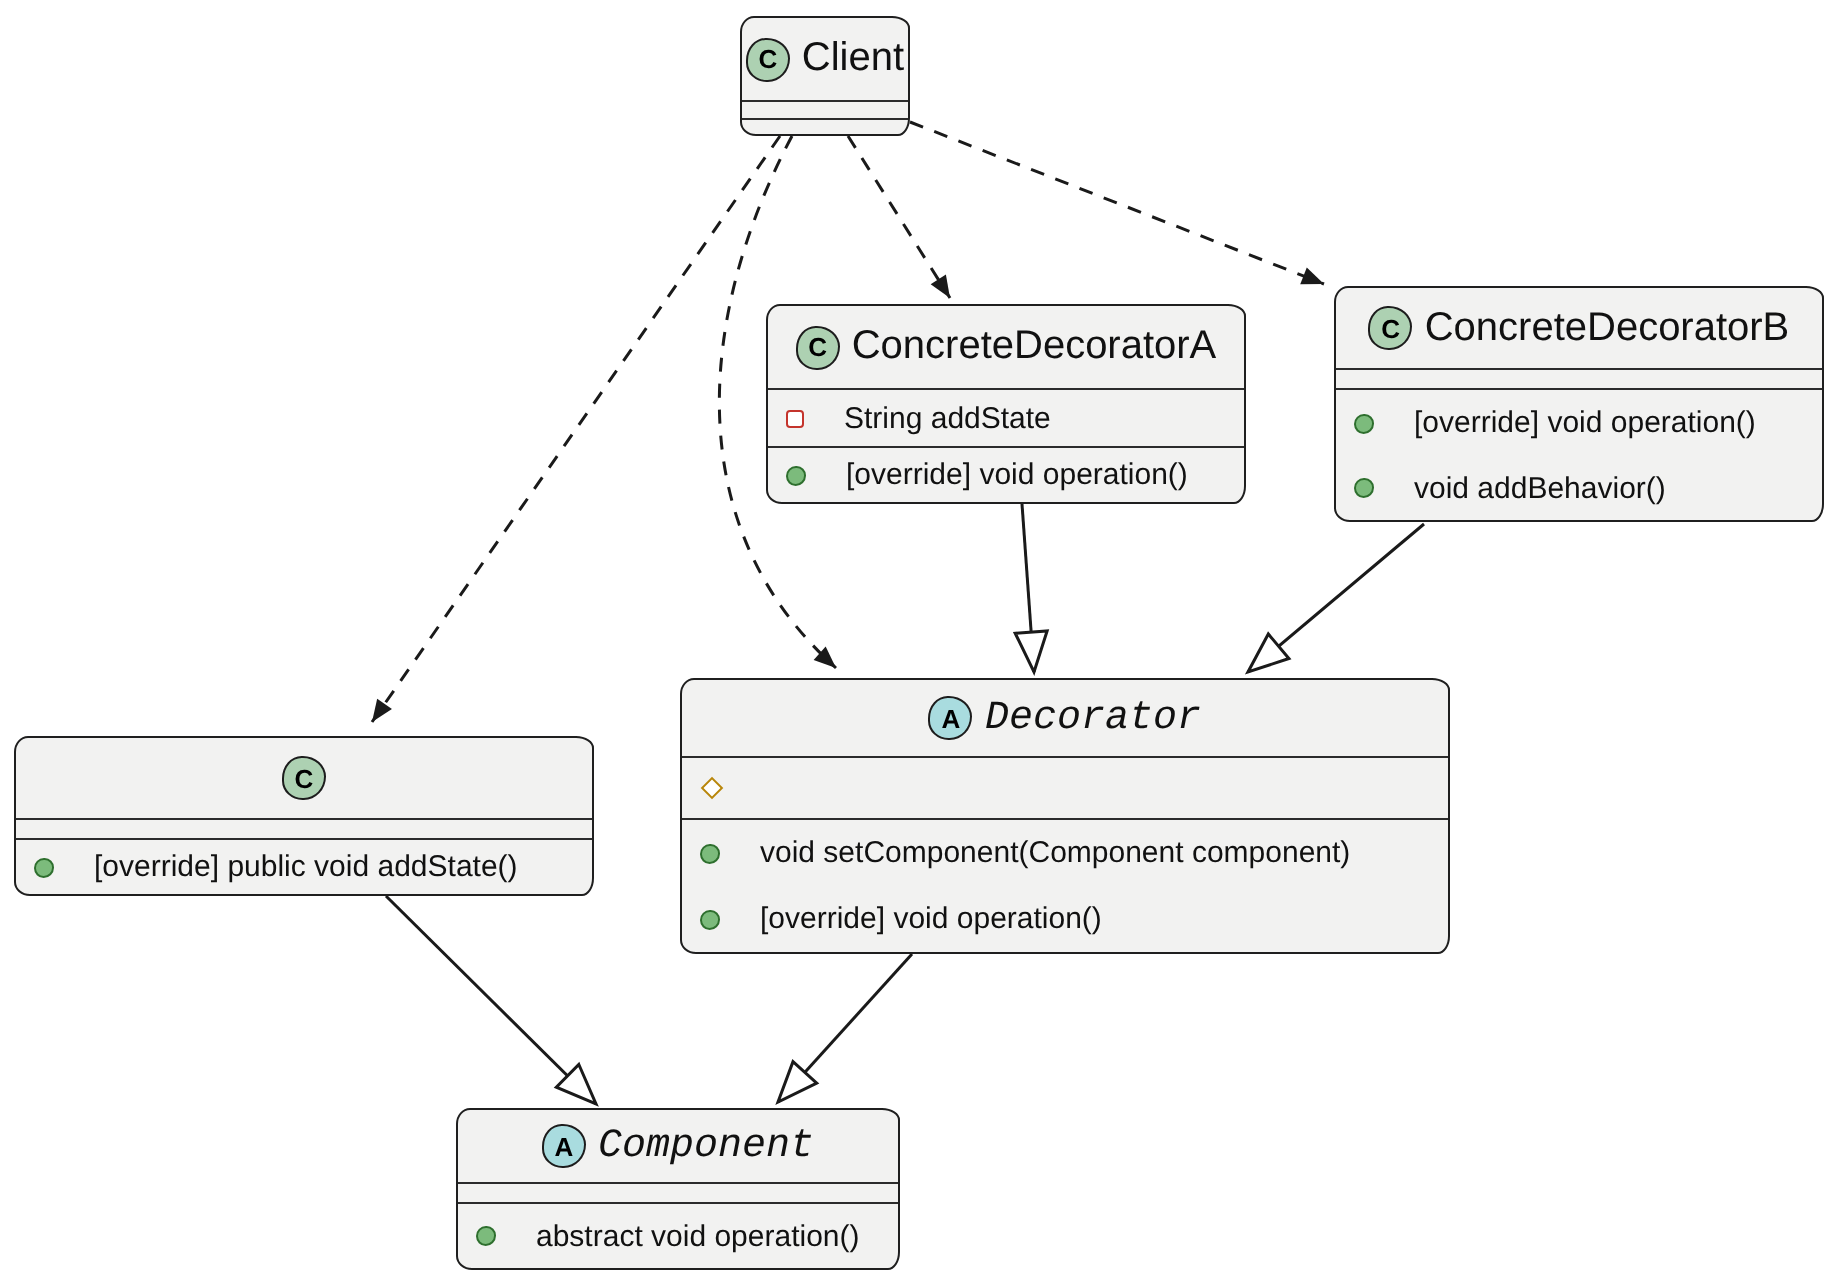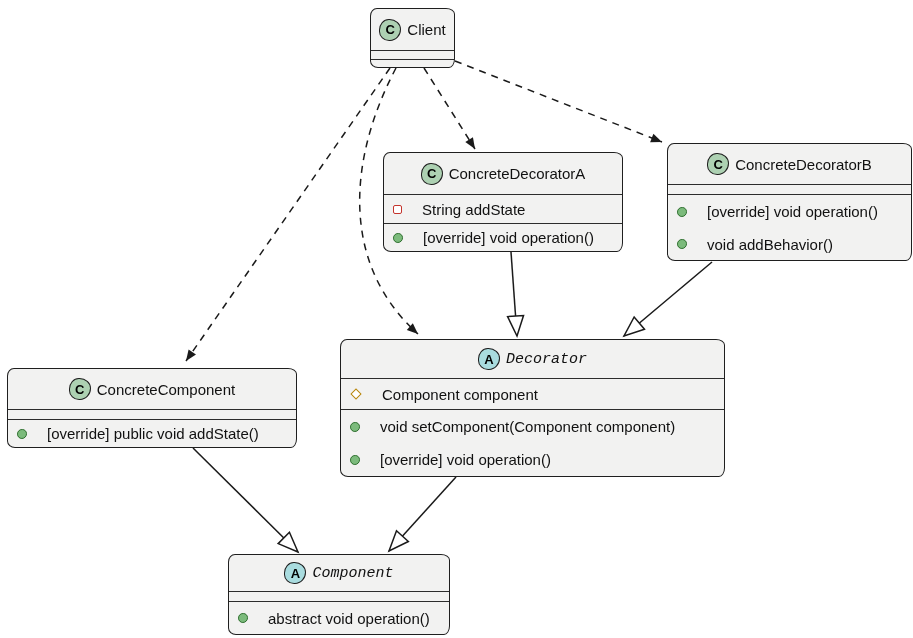--- a/index.html
+++ b/index.html
@@ -7,21 +7,21 @@
     position:relative;width:913px;height:638px;background:#ffffff;overflow:hidden;
     font-family:"Liberation Sans","DejaVu Sans",sans-serif;color:#111;
   }
   svg.edges{position:absolute;left:0;top:0;width:913px;height:638px;pointer-events:none;}
   .uml-class{
     position:absolute;background:#f2f2f1;border:1.5px solid #1f1f1f;
     border-radius:7px 9px 6px 8px / 8px 6px 9px 7px;
     box-sizing:border-box;
   }
   .hdr{display:flex;align-items:center;justify-content:center;gap:6px;box-sizing:border-box;}
-  .cname{font-size:15px;white-space:nowrap;}
+  .cname{font-size:20px;white-space:nowrap;}
   .abstract .cname{font-style:italic;font-family:Liberation Mono, monospace;}
   .badge{
     width:22px;height:22px;flex:0 0 22px;border-radius:46% 54% 52% 48% / 52% 48% 55% 45%;
     display:flex;align-items:center;justify-content:center;
     font-weight:bold;font-size:13px;border:1.6px solid #1d1d1d;box-sizing:border-box;color:#000;
   }
   .badge.c{background:#add1b2;}
   .badge.a{background:#a9dcdf;}
   .comp{border-top:1.3px solid #2c2c2c;box-sizing:border-box;}
   .row{display:flex;align-items:center;gap:20px;padding:0 9px;font-size:15px;white-space:nowrap;box-sizing:border-box;}
@@ -101,39 +101,37 @@
   </div>
 
   <div class="uml-class abstract" style="left:340px;top:339px;width:385px;height:138px;">
     <div class="hdr" style="height:38px;">
       <span class="badge a">A</span>
       <span class="cname">Decorator</span>
     </div>
     <div class="comp" style="height:31px;">
       <div class="row" style="height:100%;">
         <span class="micon protected"></span>
-        <span>Component component</span>
       </div>
     </div>
     <div class="comp" style="height:66px;">
       <div class="row" style="height:33px;">
         <span class="micon method"></span>
         <span>void setComponent(Component component)</span>
       </div>
       <div class="row" style="height:33px;">
         <span class="micon method"></span>
         <span>[override] void operation()</span>
       </div>
     </div>
   </div>
 
   <div class="uml-class" style="left:7px;top:368px;width:290px;height:80px;">
     <div class="hdr" style="height:40px;">
       <span class="badge c">C</span>
-      <span class="cname">ConcreteComponent</span>
     </div>
     <div class="comp" style="height:10px;"></div>
     <div class="comp" style="height:28px;">
       <div class="row" style="height:100%;">
         <span class="micon method"></span>
         <span>[override] public void addState()</span>
       </div>
     </div>
   </div>
 

